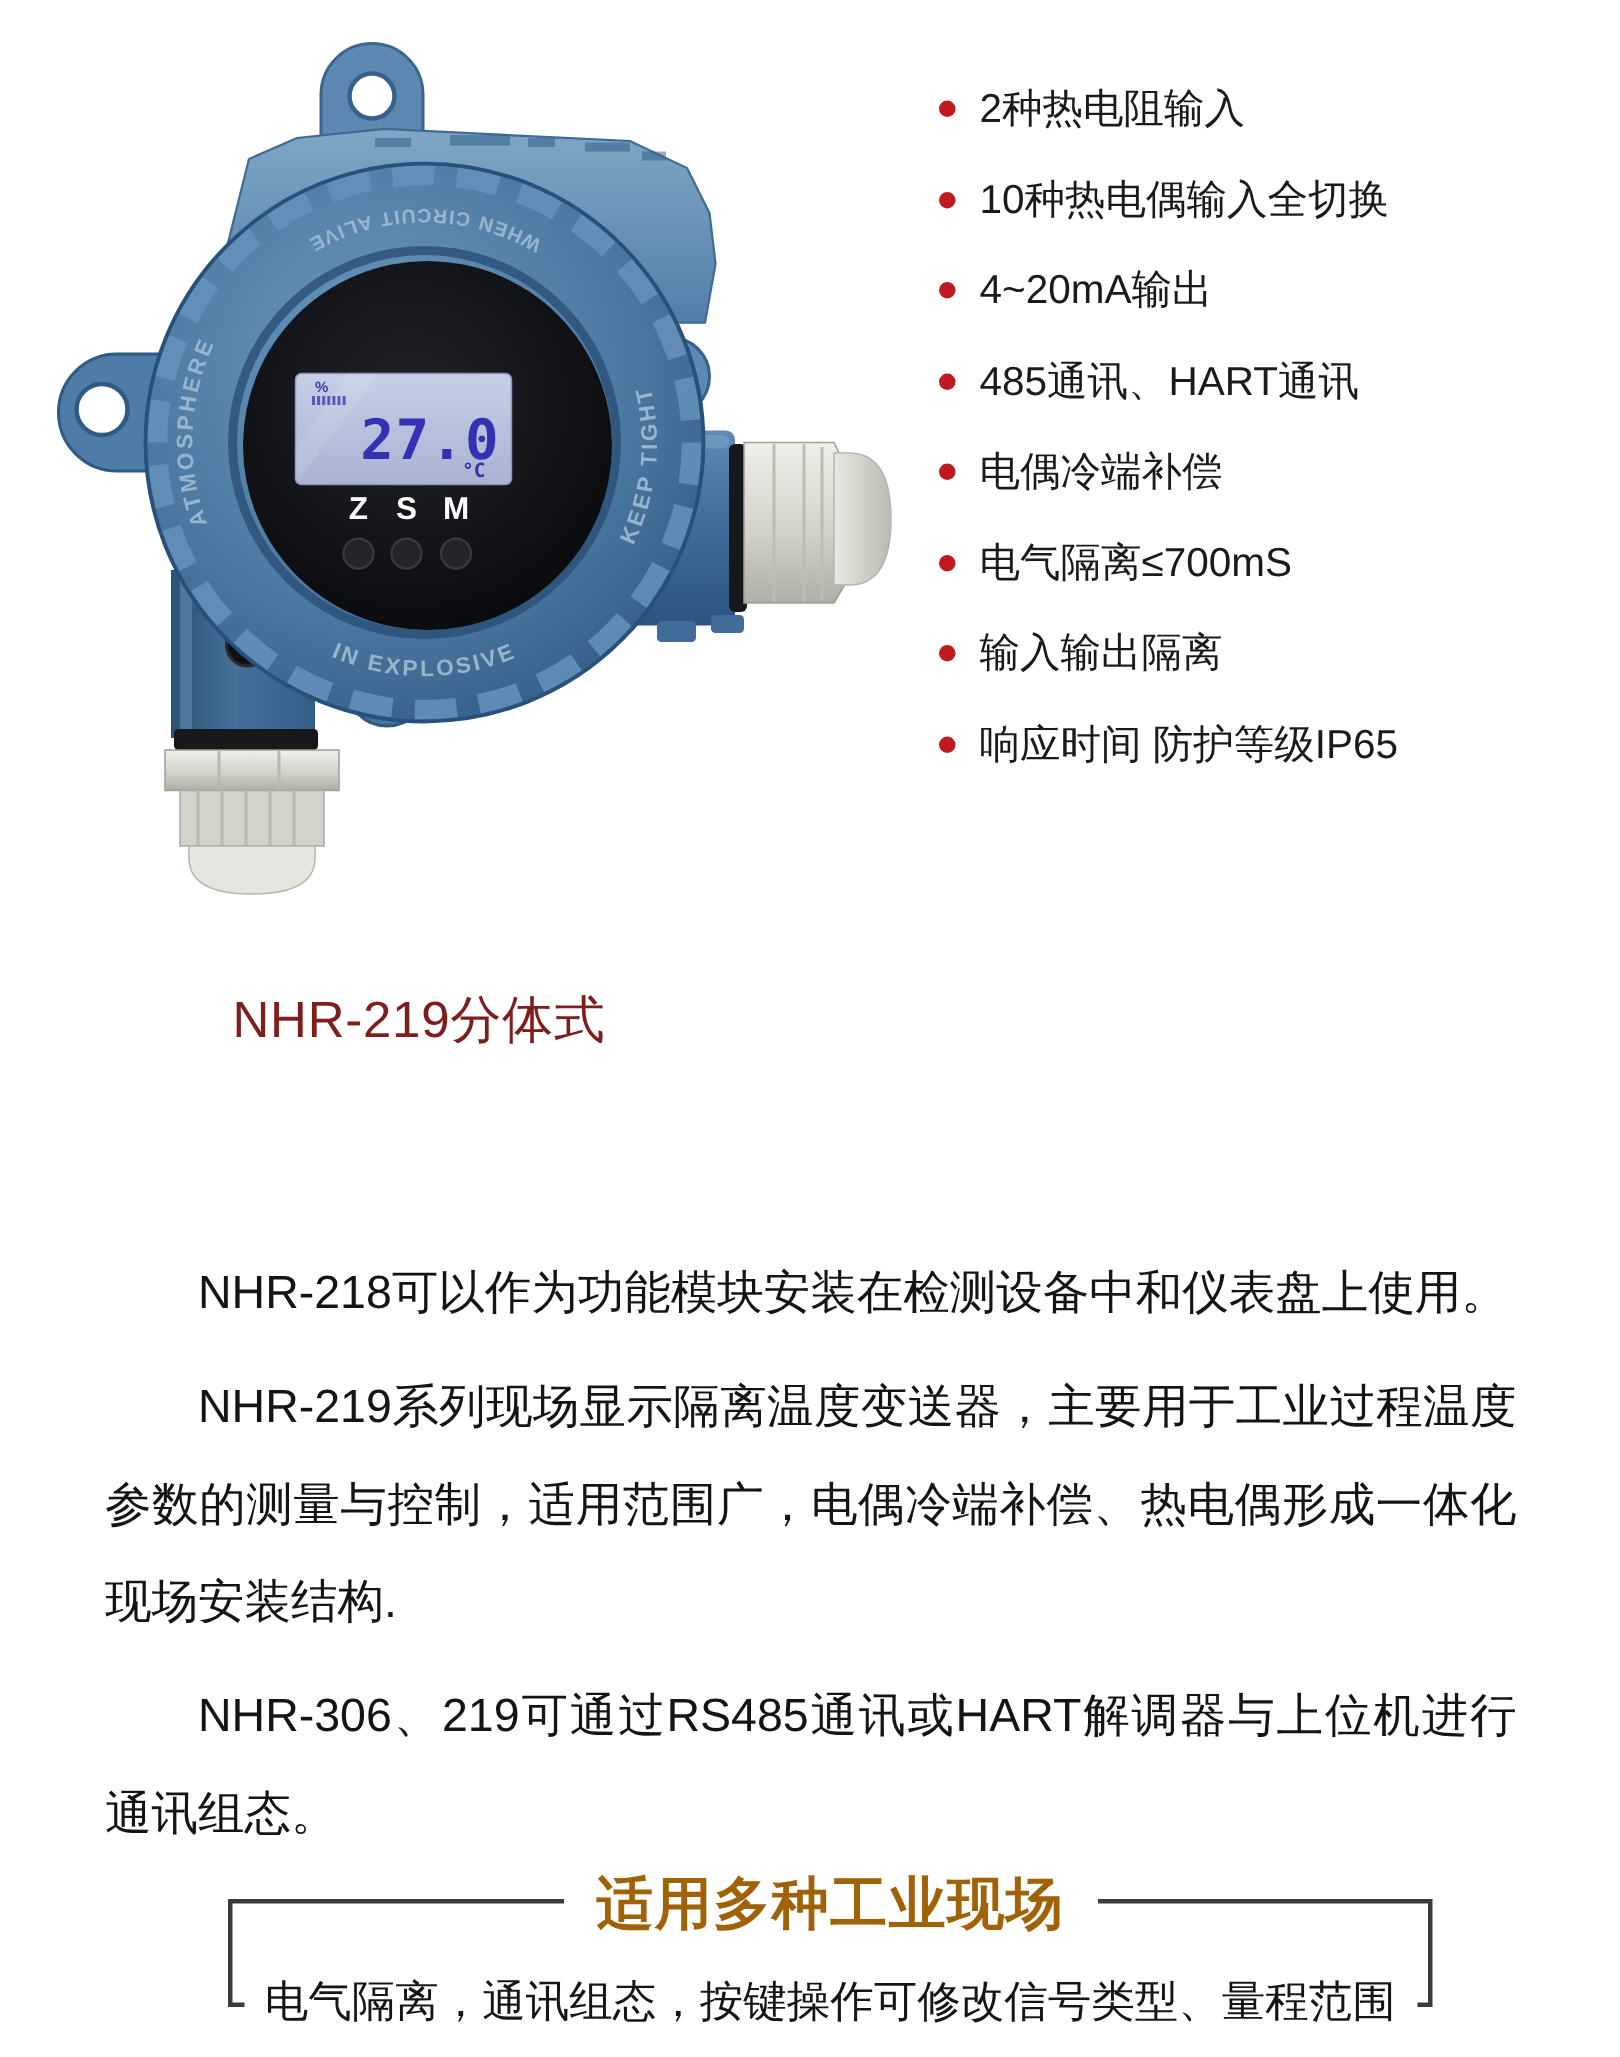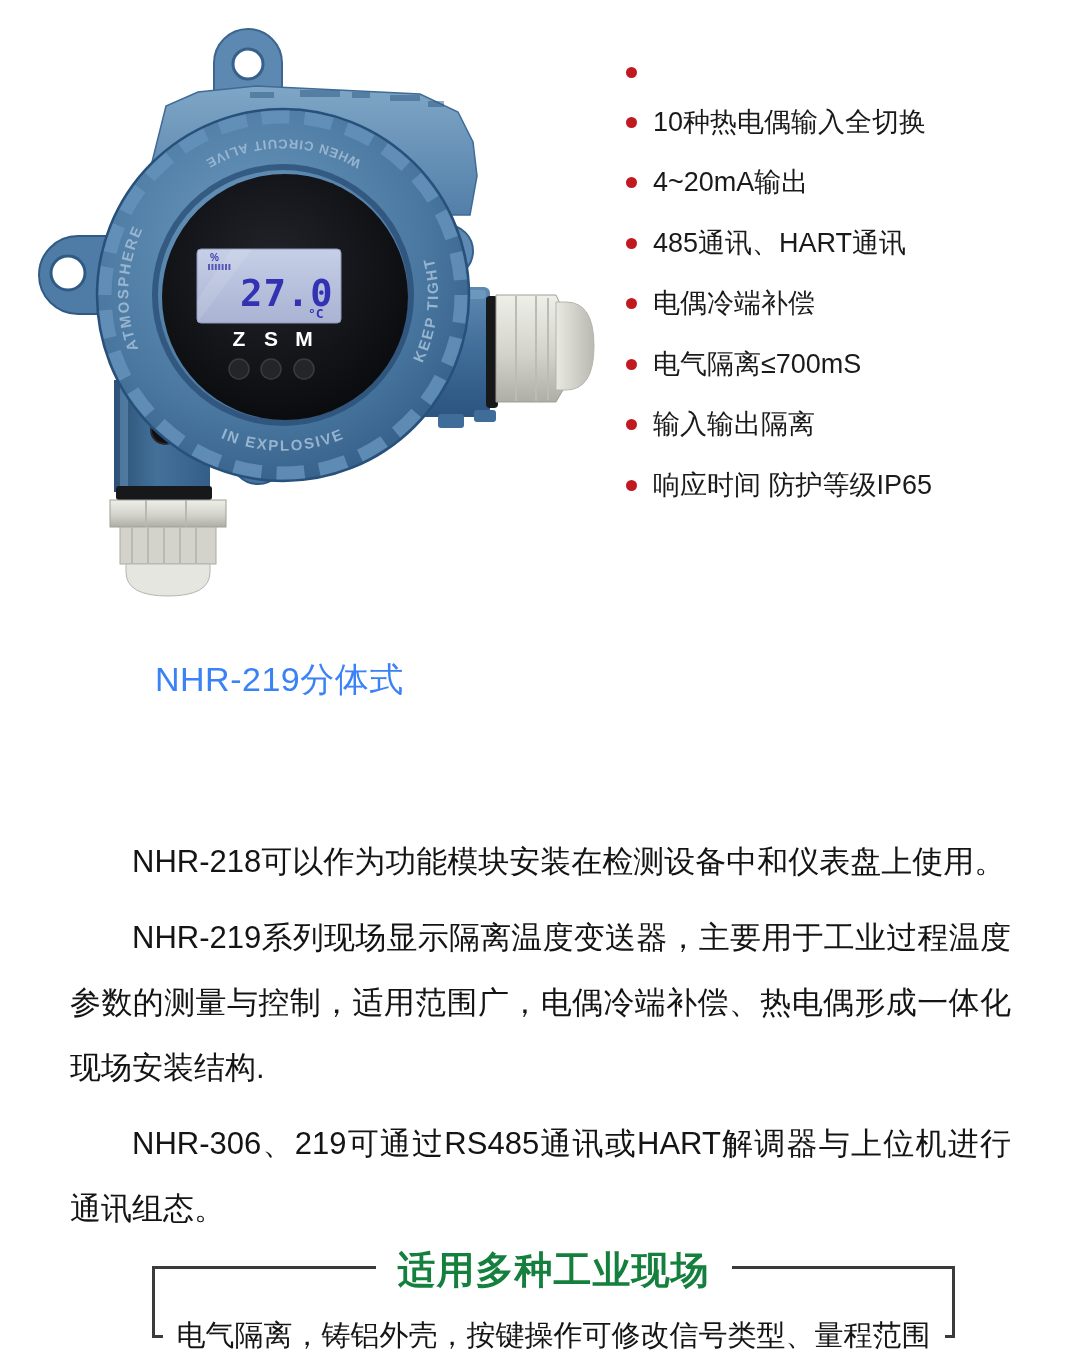--- a/index.html
+++ b/index.html
@@ -10,33 +10,33 @@
   .device-wrap{position:absolute;left:0;top:0;width:640px;height:640px;}
 
   
   .features{position:absolute;left:626px;top:55px;width:440px;margin:0;padding:0;list-style:none;}
   .features li{display:flex;align-items:flex-start;margin:0 0 26.5px 0;
                font-size:27px;line-height:34px;color:#1a1a1a;}
   .features .dot{flex:none;width:11px;height:11px;border-radius:50%;background:#c01a20;margin:12px 16px 0 0;}
 
   
   .caption{position:absolute;left:155px;top:657px;font-size:34px;font-weight:500;
-           color:#3b82f6;letter-spacing:.5px;}
+           color:#7f1d1d;letter-spacing:.5px;}
 
   
   .desc{position:absolute;left:59px;top:818px;width:963px;font-size:31px;line-height:65px;
         color:#141414;text-align:justify;}
   .desc p{margin:11px;text-indent:2em;}
 
   
   .frame{position:absolute;left:152px;top:1266px;width:797px;height:66px;
          border:3px solid #3b3b3b;}
   .frame-title{position:absolute;left:50%;top:-22px;transform:translateX(-50%);
                background:#ffffff;padding:0 22px;font-size:38px;line-height:46px;
-               font-weight:700;color:#15803d;white-space:nowrap;letter-spacing:1px;}
+               font-weight:700;color:#a16207;white-space:nowrap;letter-spacing:1px;}
   .frame-subtitle{position:absolute;left:50%;bottom:-19px;transform:translateX(-50%);
                background:#ffffff;padding:0 14px;font-size:29px;line-height:38px;
                color:#151515;white-space:nowrap;}
 </style>
 </head>
 <body>
 
 <div class="page">
 
   <div class="device-wrap">
@@ -194,20 +194,21 @@
         <circle cx="271" cy="369" r="10" fill="#242529" stroke="#3a3b40" stroke-width="1.5"></circle>
         <circle cx="304" cy="369" r="10" fill="#242529" stroke="#3a3b40" stroke-width="1.5"></circle>
       </g>
     </g>
   </svg>
   </div>
 
   <ul class="features">
     <li>
         <span class="dot"></span>
+        <span>2种热电阻输入</span>
       </li>
     <li>
         <span class="dot"></span>
         <span>10种热电偶输入全切换</span>
       </li>
     <li>
         <span class="dot"></span>
         <span>4~20mA输出</span>
       </li>
     <li>
@@ -235,16 +236,16 @@
   <div class="caption">NHR-219分体式</div>
 
   <div class="desc">
     <p>NHR-218可以作为功能模块安装在检测设备中和仪表盘上使用。</p>
     <p>NHR-219系列现场显示隔离温度变送器，主要用于工业过程温度参数的测量与控制，适用范围广，电偶冷端补偿、热电偶形成一体化现场安装结构.</p>
     <p>NHR-306、219可通过RS485通讯或HART解调器与上位机进行通讯组态。</p>
   </div>
 
   <div class="frame">
     <div class="frame-title">适用多种工业现场</div>
-    <div class="frame-subtitle">电气隔离，铸铝外壳，按键操作可修改信号类型、量程范围</div>
+    <div class="frame-subtitle">电气隔离，通讯组态，按键操作可修改信号类型、量程范围</div>
   </div>
 
 </div>
 
 </body></html>

